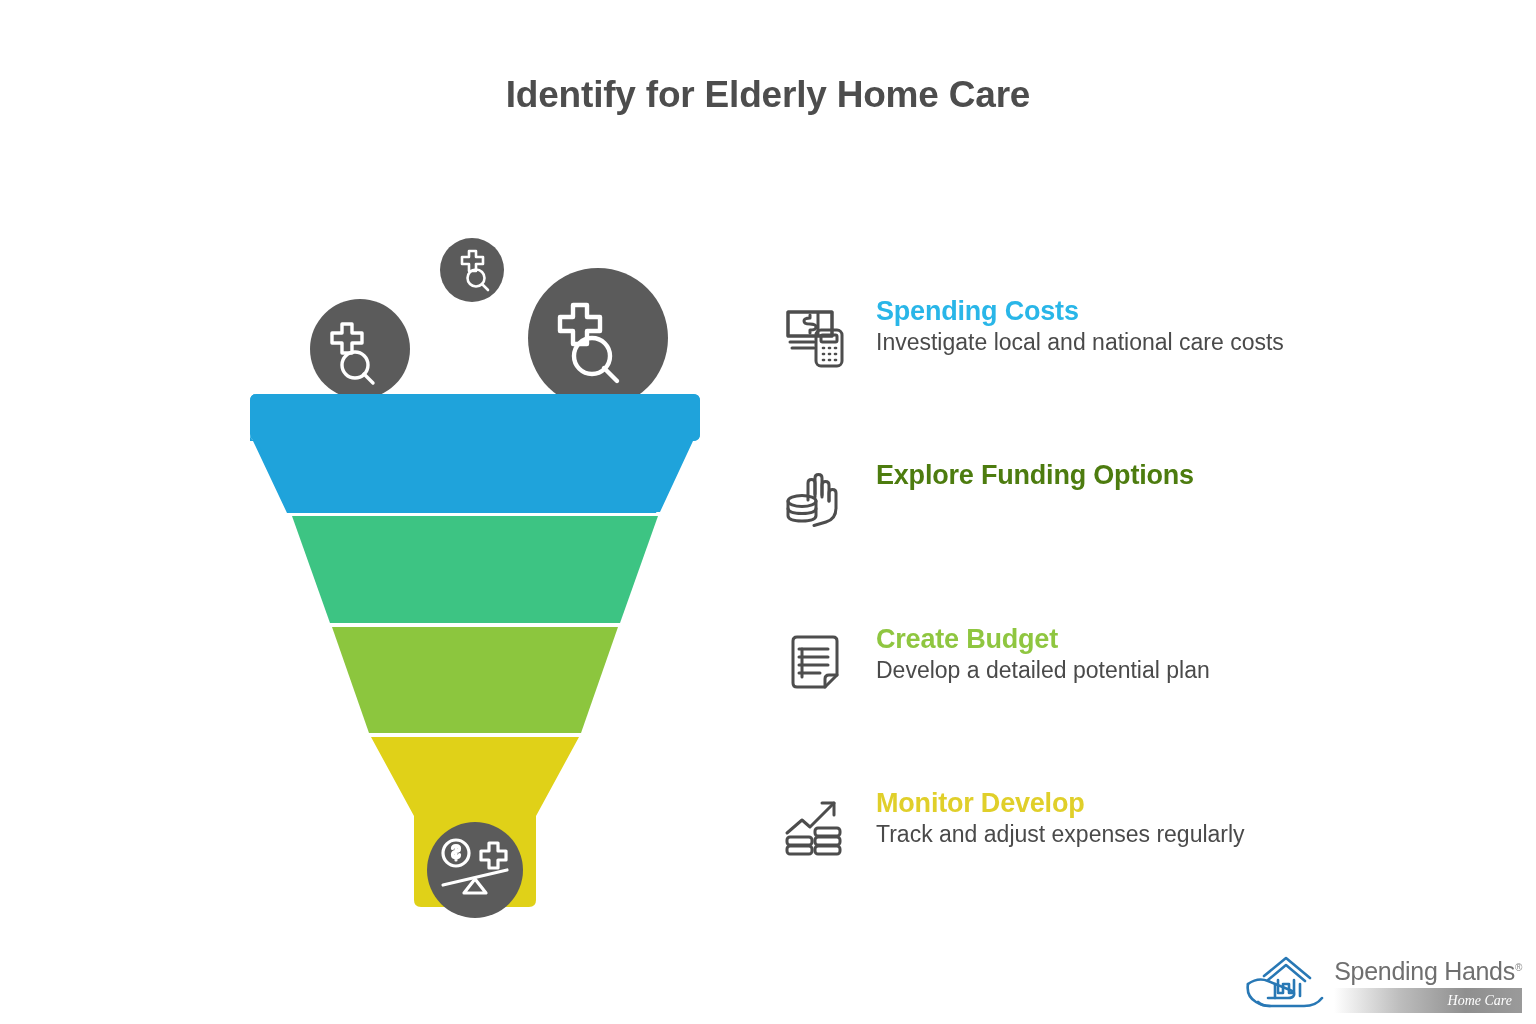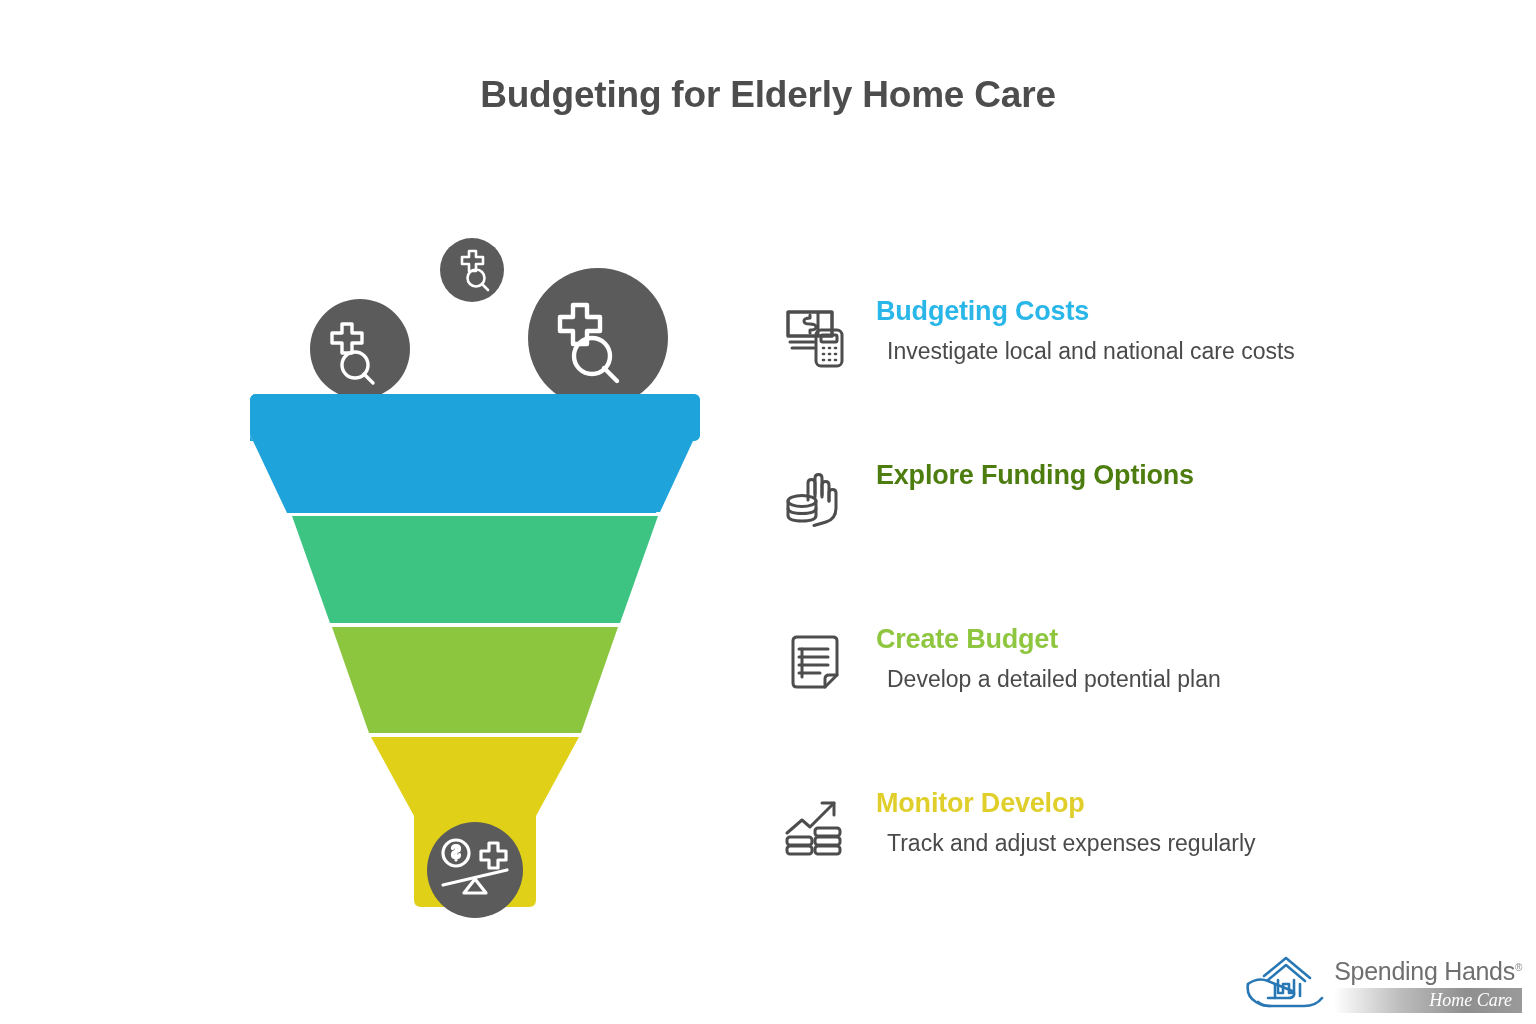--- a/index.html
+++ b/index.html
@@ -67,21 +67,21 @@
     font-size: 27px;
     font-weight: bold;
     line-height: 1.12;
     margin: 0 0 2px 0;
     letter-spacing: -0.2px;
   }
   .step-desc {
     font-size: 23px;
     color: #4a4a4a;
     line-height: 1.28;
-    margin: 11px;
+    margin: 0;
     max-width: 430px;
   }
   .step-desc.wide { max-width: 470px; }
 
   
   #logo {
     position: absolute;
     right: 14px;
     bottom: 4px;
     display: flex;
@@ -107,29 +107,29 @@
     margin-top: 4px;
     height: 25px;
     background: linear-gradient(to right, #ffffff 0%, #bdbdbd 35%, #8f8f8f 70%, #9a9a9a 100%);
     text-align: right;
     padding-right: 10px;
     box-sizing: border-box;
   }
   #logo-sub {
     font-family: "Liberation Serif", serif;
     font-style: italic;
-    font-size: 18px;
+    font-size: 14px;
     color: #ffffff;
     line-height: 25px;
   }
 </style>
 </head>
 <body>
 
-<div id="page-title">Budgeting for Elderly Home Care</div>
+<div id="page-title">Identify for Elderly Home Care</div>
 
 <div id="funnel-panel">
   <svg id="funnel-svg" width="600" height="720" viewBox="0 0 600 720">
 
     <g>
 
       <g>
         <circle cx="272" cy="55" r="32" fill="#5b5b5b"></circle>
         <g stroke="#ffffff" fill="none" stroke-width="2.6" stroke-linejoin="round">
           <path d="M262 42 h7 v-6 h7 v6 h7 v7 h-7 v7 h-7 v-7 h-7 z"></path>
@@ -209,21 +209,21 @@
           <line x1="41" y1="50" x2="42" y2="50"></line>
             <line x1="47" y1="50" x2="48" y2="50"></line>
             <line x1="53" y1="50" x2="54" y2="50"></line>
           <line x1="41" y1="56" x2="42" y2="56"></line>
             <line x1="47" y1="56" x2="48" y2="56"></line>
             <line x1="53" y1="56" x2="54" y2="56"></line>
         </g>
       </svg>
     </div>
     <div class="step-text">
-      <p class="step-heading" style="color:#29b6e8">Budgeting Costs</p>
+      <p class="step-heading" style="color:#29b6e8">Spending Costs</p>
       <p class="step-desc">Investigate local and national care costs</p>
     </div>
   </div>
 
   <div class="step-row">
     <div class="step-icon">
       <svg width="66" height="66" viewBox="0 0 66 66" stroke="#4d4d4d" fill="none" stroke-width="3" stroke-linejoin="round" stroke-linecap="round">
 
         <ellipse cx="20" cy="33" rx="14" ry="5.5"></ellipse>
         <path d="M6 33 v7 q0 5.5 14 5.5 q14 0 14 -5.5 v-7"></path>

